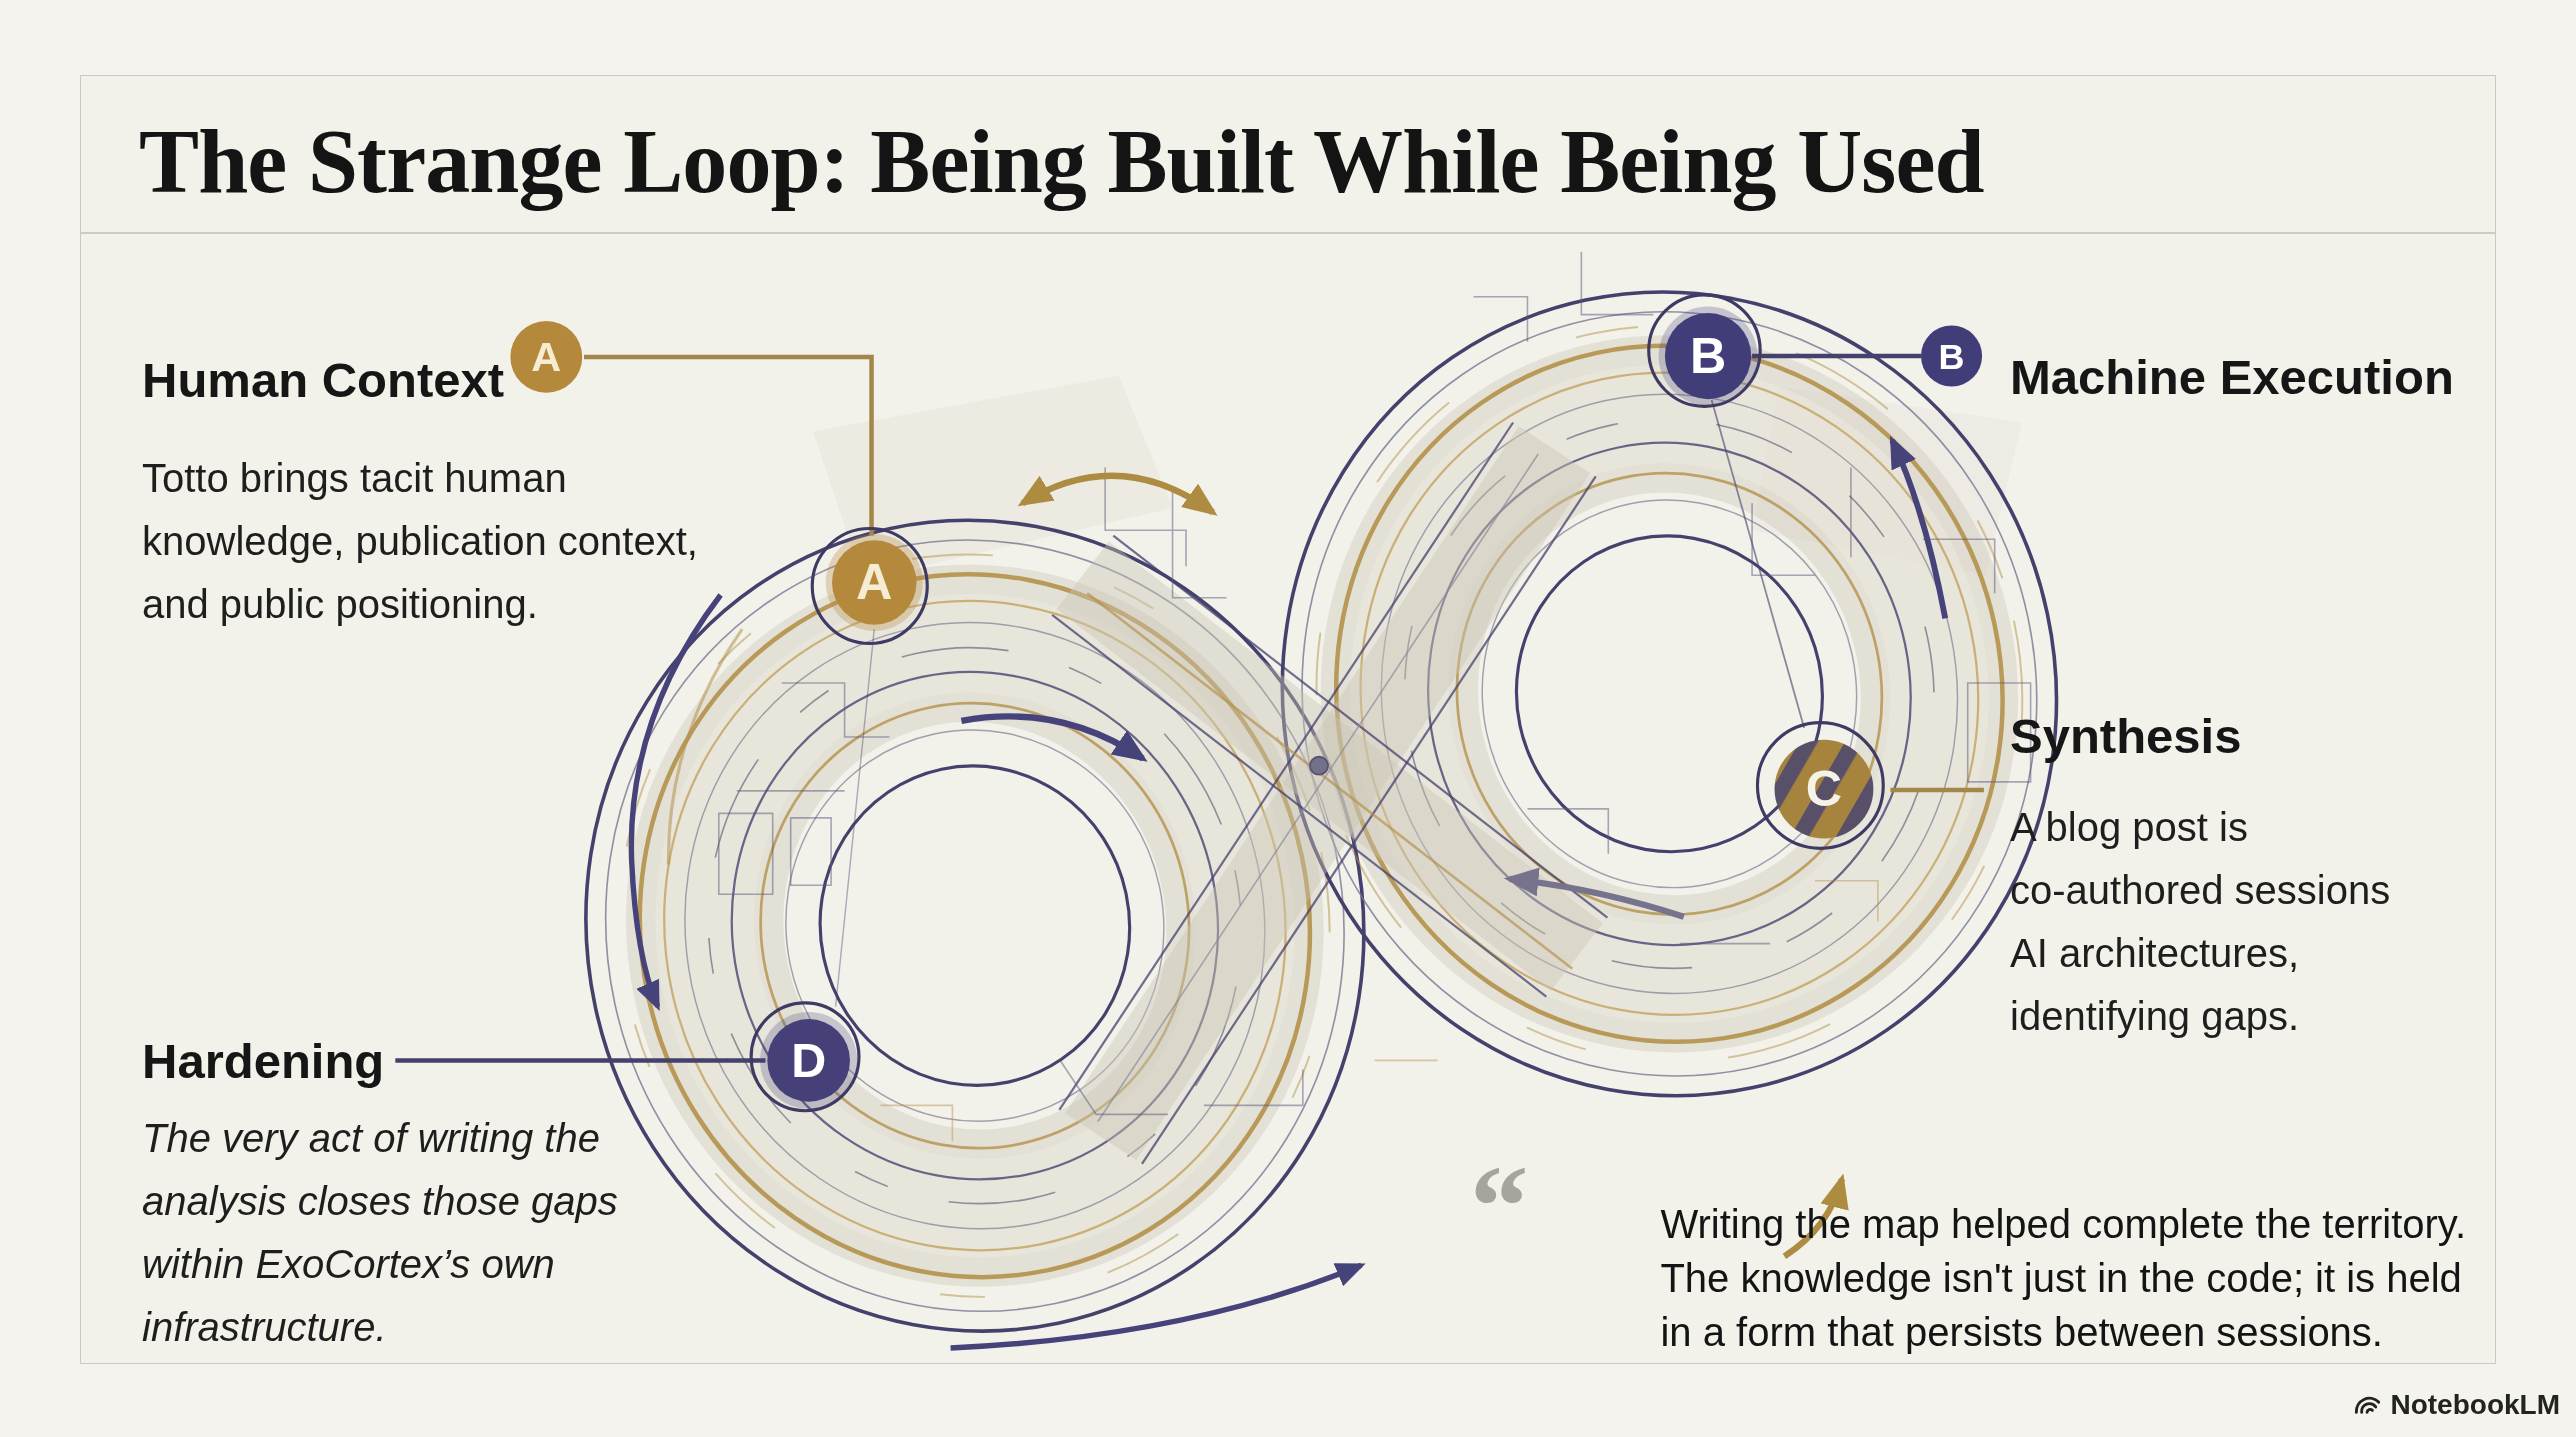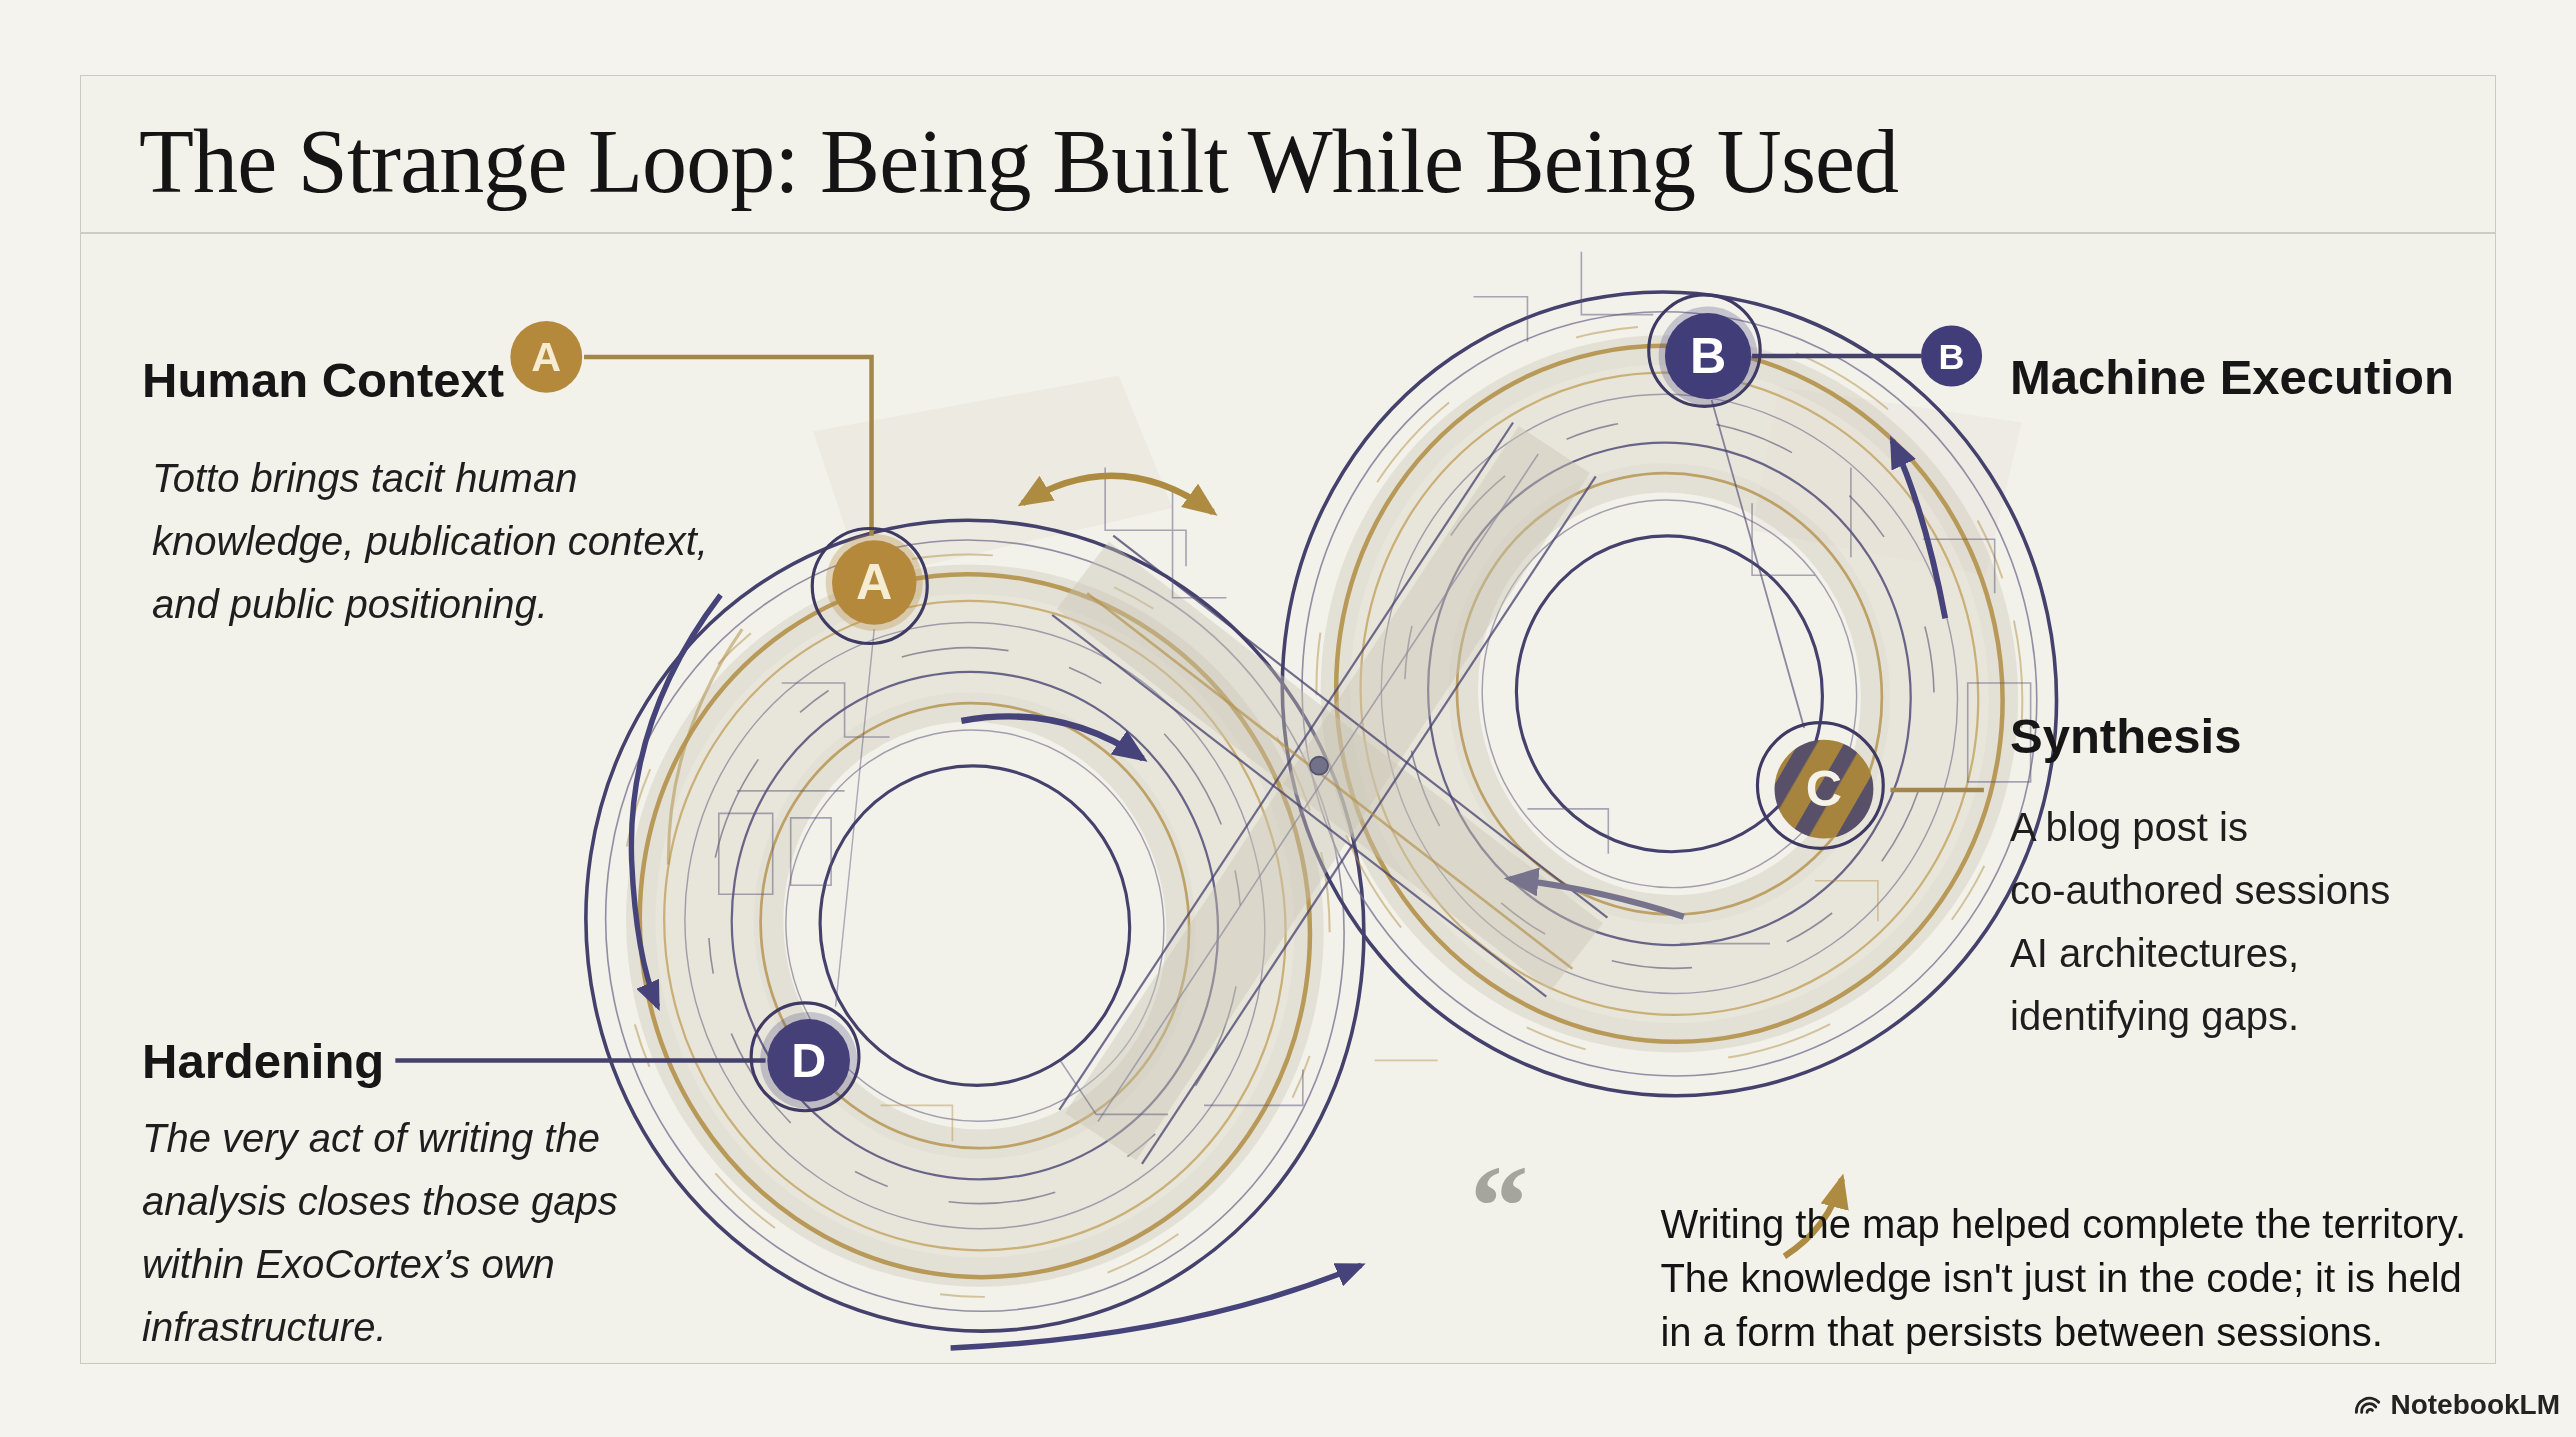--- a/index.html
+++ b/index.html
@@ -6,21 +6,21 @@
   .canvas{
     position:relative;width:2576px;height:1438px;overflow:hidden;
     background:#f4f3ee;font-family:"Liberation Sans",sans-serif;color:#1c1c1c;
   }
   .card{
     position:absolute;left:80px;top:75px;width:2416px;height:1289px;
     background:#f2f1ea;border:1.8px solid #cbcac2;box-sizing:border-box;
   }
   .page-title{
     position:absolute;left:139px;top:110px;
-    font-family:"Liberation Serif",serif;font-weight:400;font-size:90px;
+    font-family:"Liberation Serif",serif;font-weight:700;font-size:90px;
     color:#141414;letter-spacing:-0.9px;white-space:nowrap;
   }
   .title-divider{
     position:absolute;left:80px;top:232px;width:2416px;height:1.8px;background:#cdccc4;
   }
   .diagram-svg{position:absolute;left:0;top:0;width:2576px;height:1438px;}
   .anno-heading{
     position:absolute;font-size:49px;font-weight:bold;color:#161616;white-space:nowrap;
   }
   .anno-body{
@@ -197,21 +197,21 @@
         <circle cx="2172" cy="396" r="34" fill="#413d78"></circle>
         <text x="2172" y="396" dy="14" font-size="40" fill="#ffffff">B</text>
       </g>
     </g>
   </svg>
 
   <div class="page-title">The Strange Loop: Being Built While Being Used</div>
   <div class="title-divider"></div>
 
   <div class="anno-heading" style="left:142px;top:352px;">Human Context</div>
-  <div class="anno-body" style="left:152px;top:447px;font-style:italic;">
+  <div class="anno-body" style="left:142px;top:447px;">
     <div>Totto brings tacit human</div>
     <div>knowledge, publication context,</div>
     <div>and public positioning.</div>
   </div>
 
   <div class="anno-heading" style="left:2010px;top:349px;">Machine Execution</div>
 
   <div class="anno-heading" style="left:2010px;top:708px;">Synthesis</div>
   <div class="anno-body" style="left:2010px;top:796px;">
     <div>A blog post is</div>

